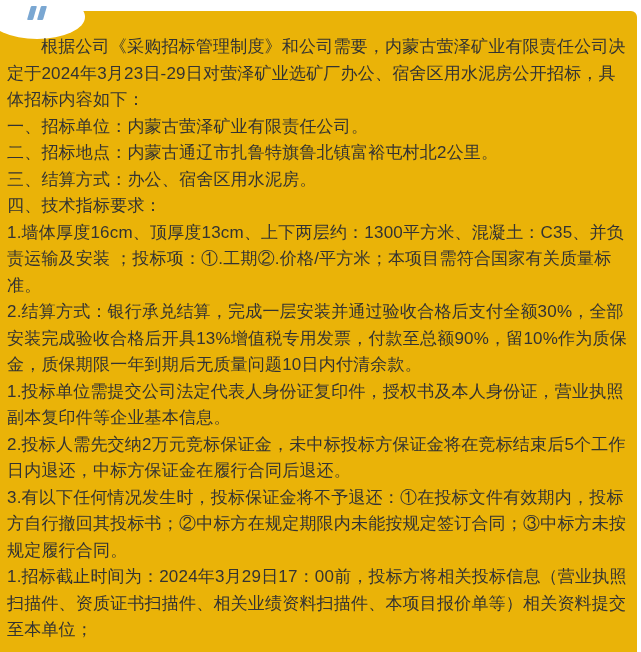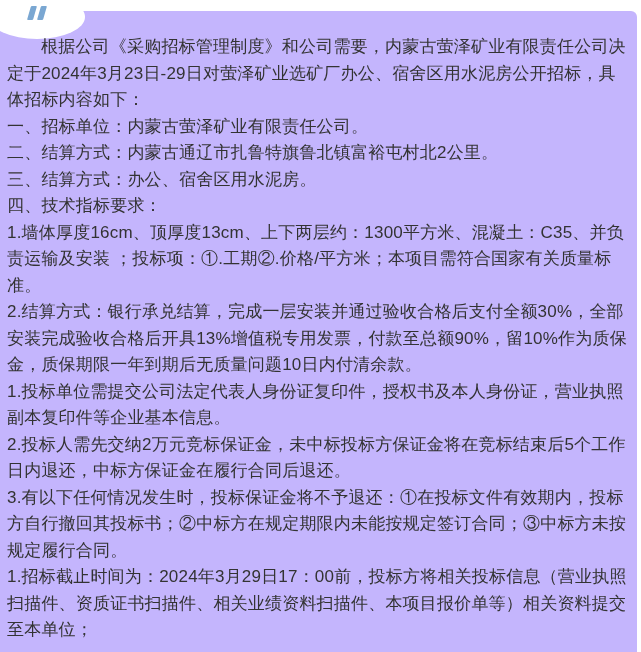--- a/index.html
+++ b/index.html
@@ -10,21 +10,21 @@
     overflow: hidden;
     position: relative;
     font-family: "Liberation Sans", sans-serif;
   }
   .quote-card {
     position: absolute;
     left: 0;
     top: 11px;
     width: 637px;
     height: 641px;
-    background: #c4b5fd;
+    background: #eab308;
     border-top-right-radius: 6px;
     box-sizing: border-box;
     padding: 23px 10px 0 7px;
   }
   .corner-notch {
     position: absolute;
     left: -11px;
     top: -16px;
     width: 96px;
     height: 44px;
@@ -66,21 +66,21 @@
 <div class="quote-card">
   <div class="corner-notch"></div>
 
   <div class="doc">
     <p class="intro">根据公司《采购招标管理制度》和公司需要，内蒙古萤泽矿业有限责任公司决定于2024年3月23日-29日对萤泽矿业选矿厂办公、宿舍区用水泥房公开招标，具体招标内容如下：</p>
 
     <p>
       <span class="sec-label">一、招标单位：</span><span>内蒙古萤泽矿业有限责任公司。</span>
     </p>
     <p>
-      <span class="sec-label">二、结算方式：</span><span>内蒙古通辽市扎鲁特旗鲁北镇富裕屯村北2公里。</span>
+      <span class="sec-label">二、招标地点：</span><span>内蒙古通辽市扎鲁特旗鲁北镇富裕屯村北2公里。</span>
     </p>
     <p>
       <span class="sec-label">三、结算方式：</span><span>办公、宿舍区用水泥房。</span>
     </p>
     <p>
       <span class="sec-label">四、技术指标要求：</span><span></span>
     </p>
     <p>
       <span class="sec-label"></span><span>1.墙体厚度16cm、顶厚度13cm、上下两层约：1300平方米、混凝土：C35、并负责运输及安装 ；投标项：①.工期②.价格/平方米；本项目需符合国家有关质量标准。</span>
     </p>

